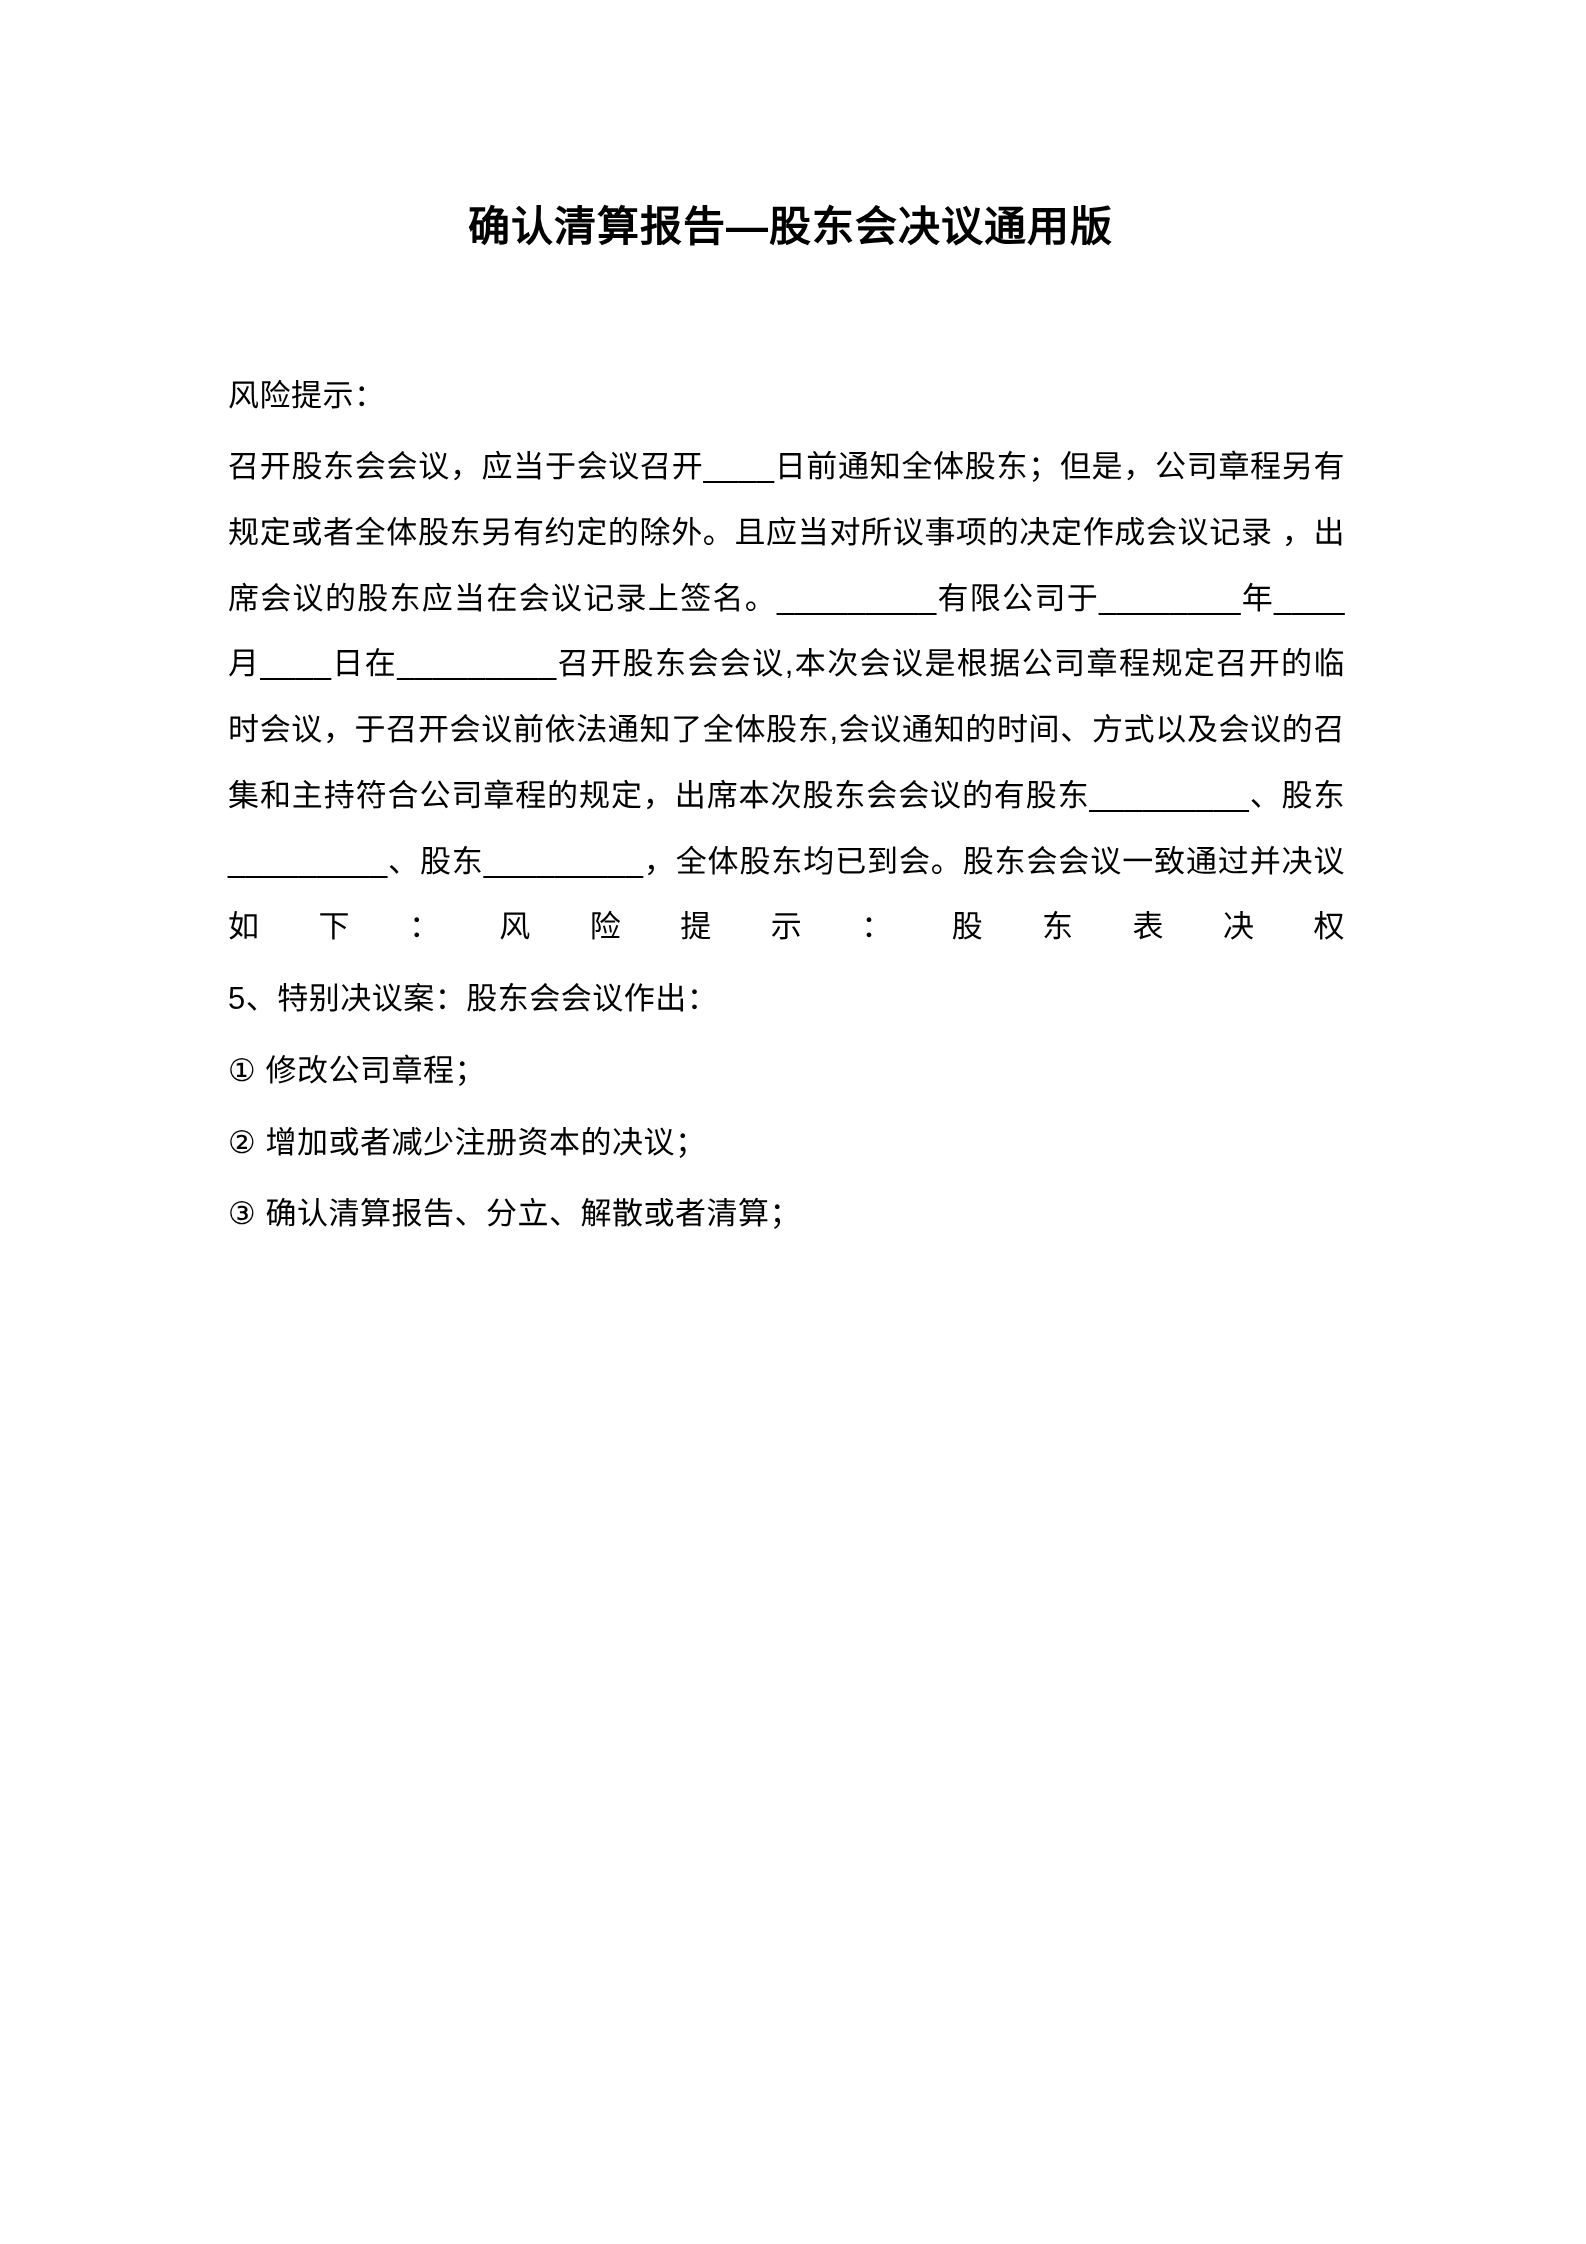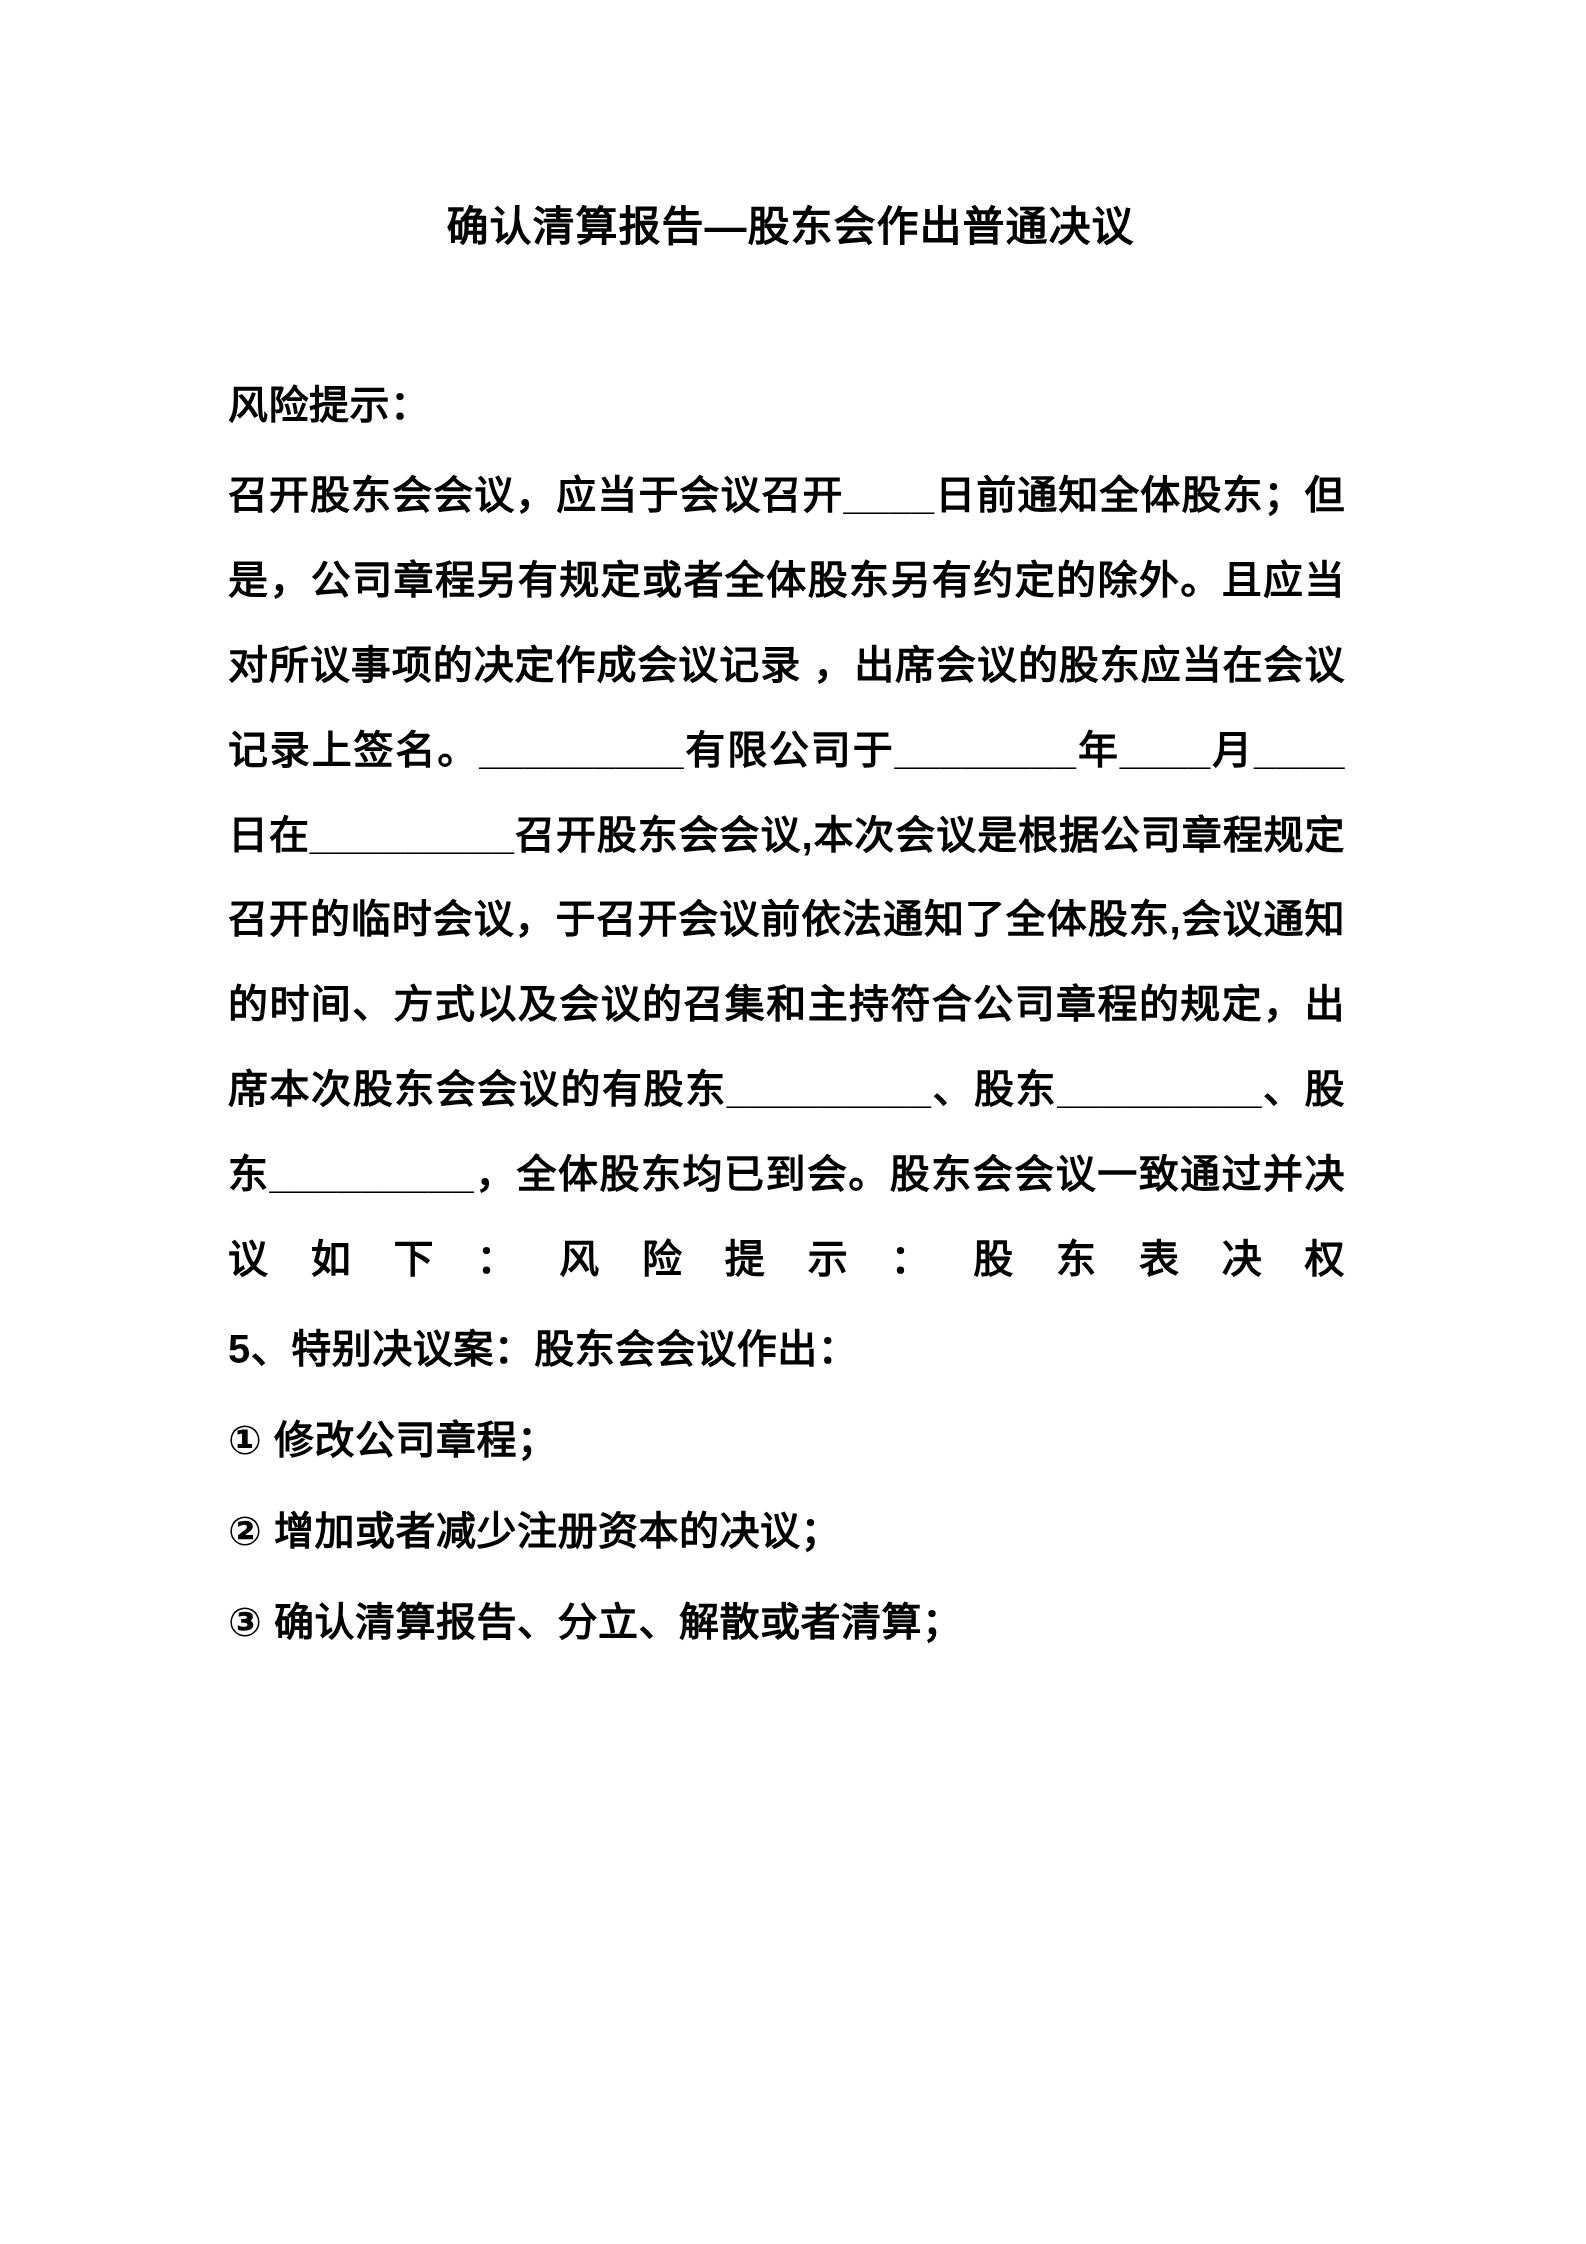--- a/index.html
+++ b/index.html
@@ -37,22 +37,22 @@
     font-size: 42px;
     font-weight: 700;
     letter-spacing: 1px;
     line-height: 1.3;
   }
   .body-block {
     margin-top: 108px;
   }
   p.para {
     margin: 0 8px 6px 0;
-    font-size: 40px;
-    font-weight: 700;
+    font-size: 31px;
+    font-weight: 400;
     line-height: 2.12;
     text-align: justify;
     text-justify: inter-ideograph;
     letter-spacing: 0.5px;
   }
   p.para.justify-full {
     text-align: justify;
     text-align-last: justify;
   }
   p.para.left {
@@ -60,21 +60,21 @@
     text-align-last: left;
   }
   .gap-sm { margin-bottom: 4px; }
 </style>
 </head>
 <body>
 
 <div class="page">
   <div class="content">
 
-    <h1 class="doc-title">确认清算报告—股东会作出普通决议</h1>
+    <h1 class="doc-title">确认清算报告—股东会决议通用版</h1>
 
     <div class="body-block">
 
       <p class="para left gap-sm">风险提示：</p>
 
       <p class="para justify-full">召开股东会会议，应当于会议召开____日前通知全体股东；但是，公司章程另有规定或者全体股东另有约定的除外。且应当对所议事项的决定作成会议记录 ，出席会议的股东应当在会议记录上签名。_________有限公司于________年____月____日在_________召开股东会会议,本次会议是根据公司章程规定召开的临时会议，于召开会议前依法通知了全体股东,会议通知的时间、方式以及会议的召集和主持符合公司章程的规定，出席本次股东会会议的有股东_________、股东_________、股东_________，全体股东均已到会。股东会会议一致通过并决议如下：风险提示：股东表决权</p>
 
 
 
       <p class="para left">5、特别决议案：股东会会议作出：</p>

